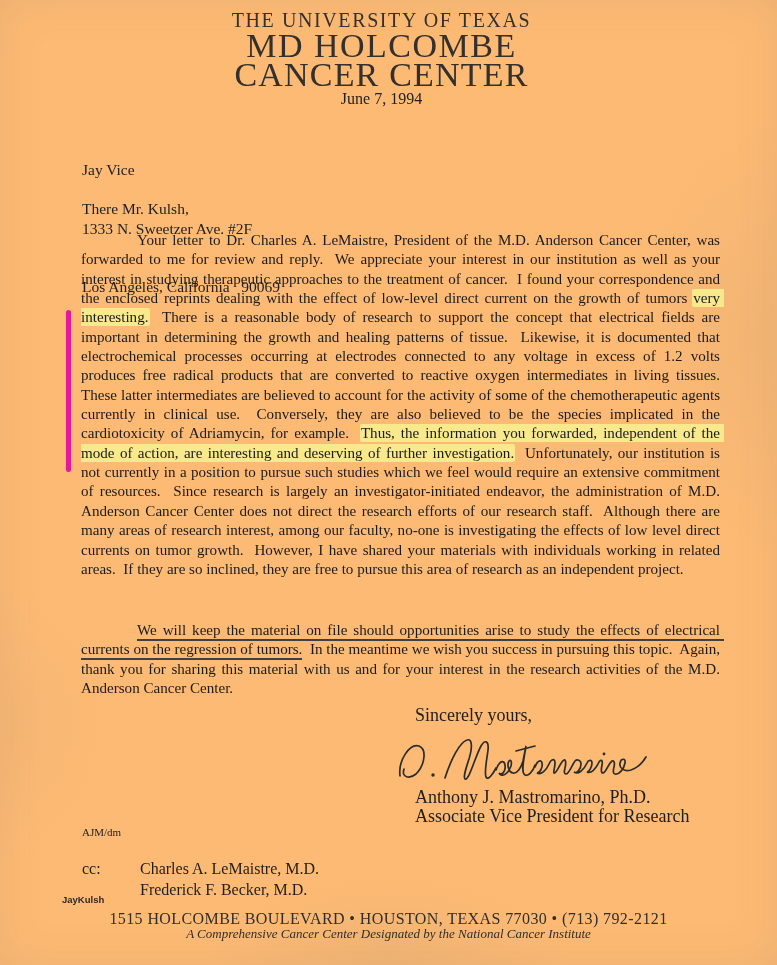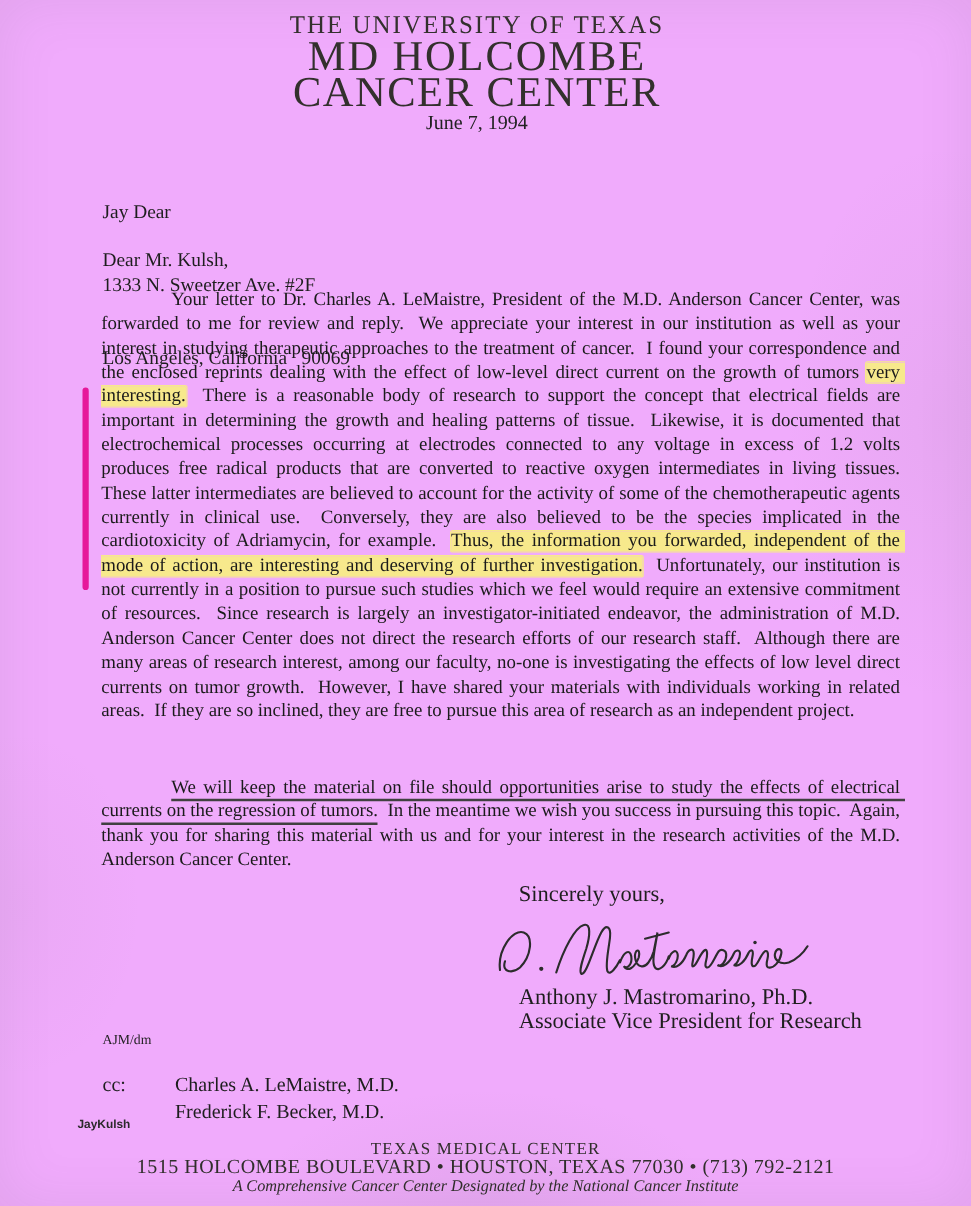--- a/index.html
+++ b/index.html
@@ -5,21 +5,21 @@
   html, body {
     margin: 0;
     padding: 0;
     background: #e8e8e6;
   }
   .page {
     position: relative;
     width: 777px;
     height: 965px;
     margin: 0 auto;
-    background: #f0abfc;
+    background: #fdba74;
     font-family: "Liberation Serif", serif;
     color: #1e1e1e;
     overflow: hidden;
     box-shadow: inset 0 0 45px rgba(90,90,85,0.10);
   }
   
   .page::before {
     content: "";
     position: absolute;
     inset: 0;
@@ -184,26 +184,26 @@
 <div class="page">
 
   <header class="letterhead">
     <div class="lh-univ">THE UNIVERSITY OF TEXAS</div>
     <div class="lh-md">MD HOLCOMBE</div>
     <div class="lh-cc">CANCER CENTER</div>
     <div class="lh-date">June 7, 1994</div>
   </header>
 
   <div class="recipient">
-    <div>Jay Dear</div>
+    <div>Jay Vice</div>
     <div>1333 N. Sweetzer Ave. #2F</div>
     <div>Los Angeles, California   90069</div>
   </div>
 
-  <div class="salutation">Dear Mr. Kulsh,</div>
+  <div class="salutation">There Mr. Kulsh,</div>
 
   <div class="margin-bar"></div>
 
   <p class="body-p p1"><span>Your letter to Dr. Charles A. LeMaistre, President of the M.D. Anderson Cancer Center, was forwarded to me for review and reply.  We appreciate your interest in our institution as well as your interest in studying therapeutic approaches to the treatment of cancer.  I found your correspondence and the enclosed reprints dealing with the effect of low-level direct current on the growth of tumors </span><span class="hl">very interesting.</span><span>  There is a reasonable body of research to support the concept that electrical fields are important in determining the growth and healing patterns of tissue.  Likewise, it is documented that electrochemical processes occurring at electrodes connected to any voltage in excess of 1.2 volts produces free radical products that are converted to reactive oxygen intermediates in living tissues.  These latter intermediates are believed to account for the activity of some of the chemotherapeutic agents currently in clinical use.  Conversely, they are also believed to be the species implicated in the cardiotoxicity of Adriamycin, for example.  </span><span class="hl">Thus, the information you forwarded, independent of the mode of action, are interesting and deserving of further investigation.</span><span>  Unfortunately, our institution is not currently in a position to pursue such studies which we feel would require an extensive commitment of resources.  Since research is largely an investigator-initiated endeavor, the administration of M.D. Anderson Cancer Center does not direct the research efforts of our research staff.  Although there are many areas of research interest, among our faculty, no-one is investigating the effects of low level direct currents on tumor growth.  However, I have shared your materials with individuals working in related areas.  If they are so inclined, they are free to pursue this area of research as an independent project.</span></p>
 
   <p class="body-p p2"><span class="ul">We will keep the material on file should opportunities arise to study the effects of electrical currents on the regression of tumors.</span><span>  In the meantime we wish you success in pursuing this topic.  Again, thank you for sharing this material with us and for your interest in the research activities of the M.D. Anderson Cancer Center.</span></p>
 
   <div class="closing">
     <div>Sincerely yours,</div>
     <svg class="sig-svg" width="252" height="54" viewBox="0 0 252 54" fill="none" aria-hidden="true">
@@ -227,18 +227,17 @@
     <span class="cc-label">cc:</span>
     <div>
       <div>Charles A. LeMaistre, M.D.</div>
       <div>Frederick F. Becker, M.D.</div>
     </div>
   </div>
 
   <div class="watermark">JayKulsh</div>
 
   <footer class="footer">
-    <div class="f-line1">TEXAS MEDICAL CENTER</div>
     <div class="f-line2">1515 HOLCOMBE BOULEVARD • HOUSTON, TEXAS 77030 • (713) 792-2121</div>
     <div class="f-line3">A Comprehensive Cancer Center Designated by the National Cancer Institute</div>
   </footer>
 
 </div>
 
 </body></html>

